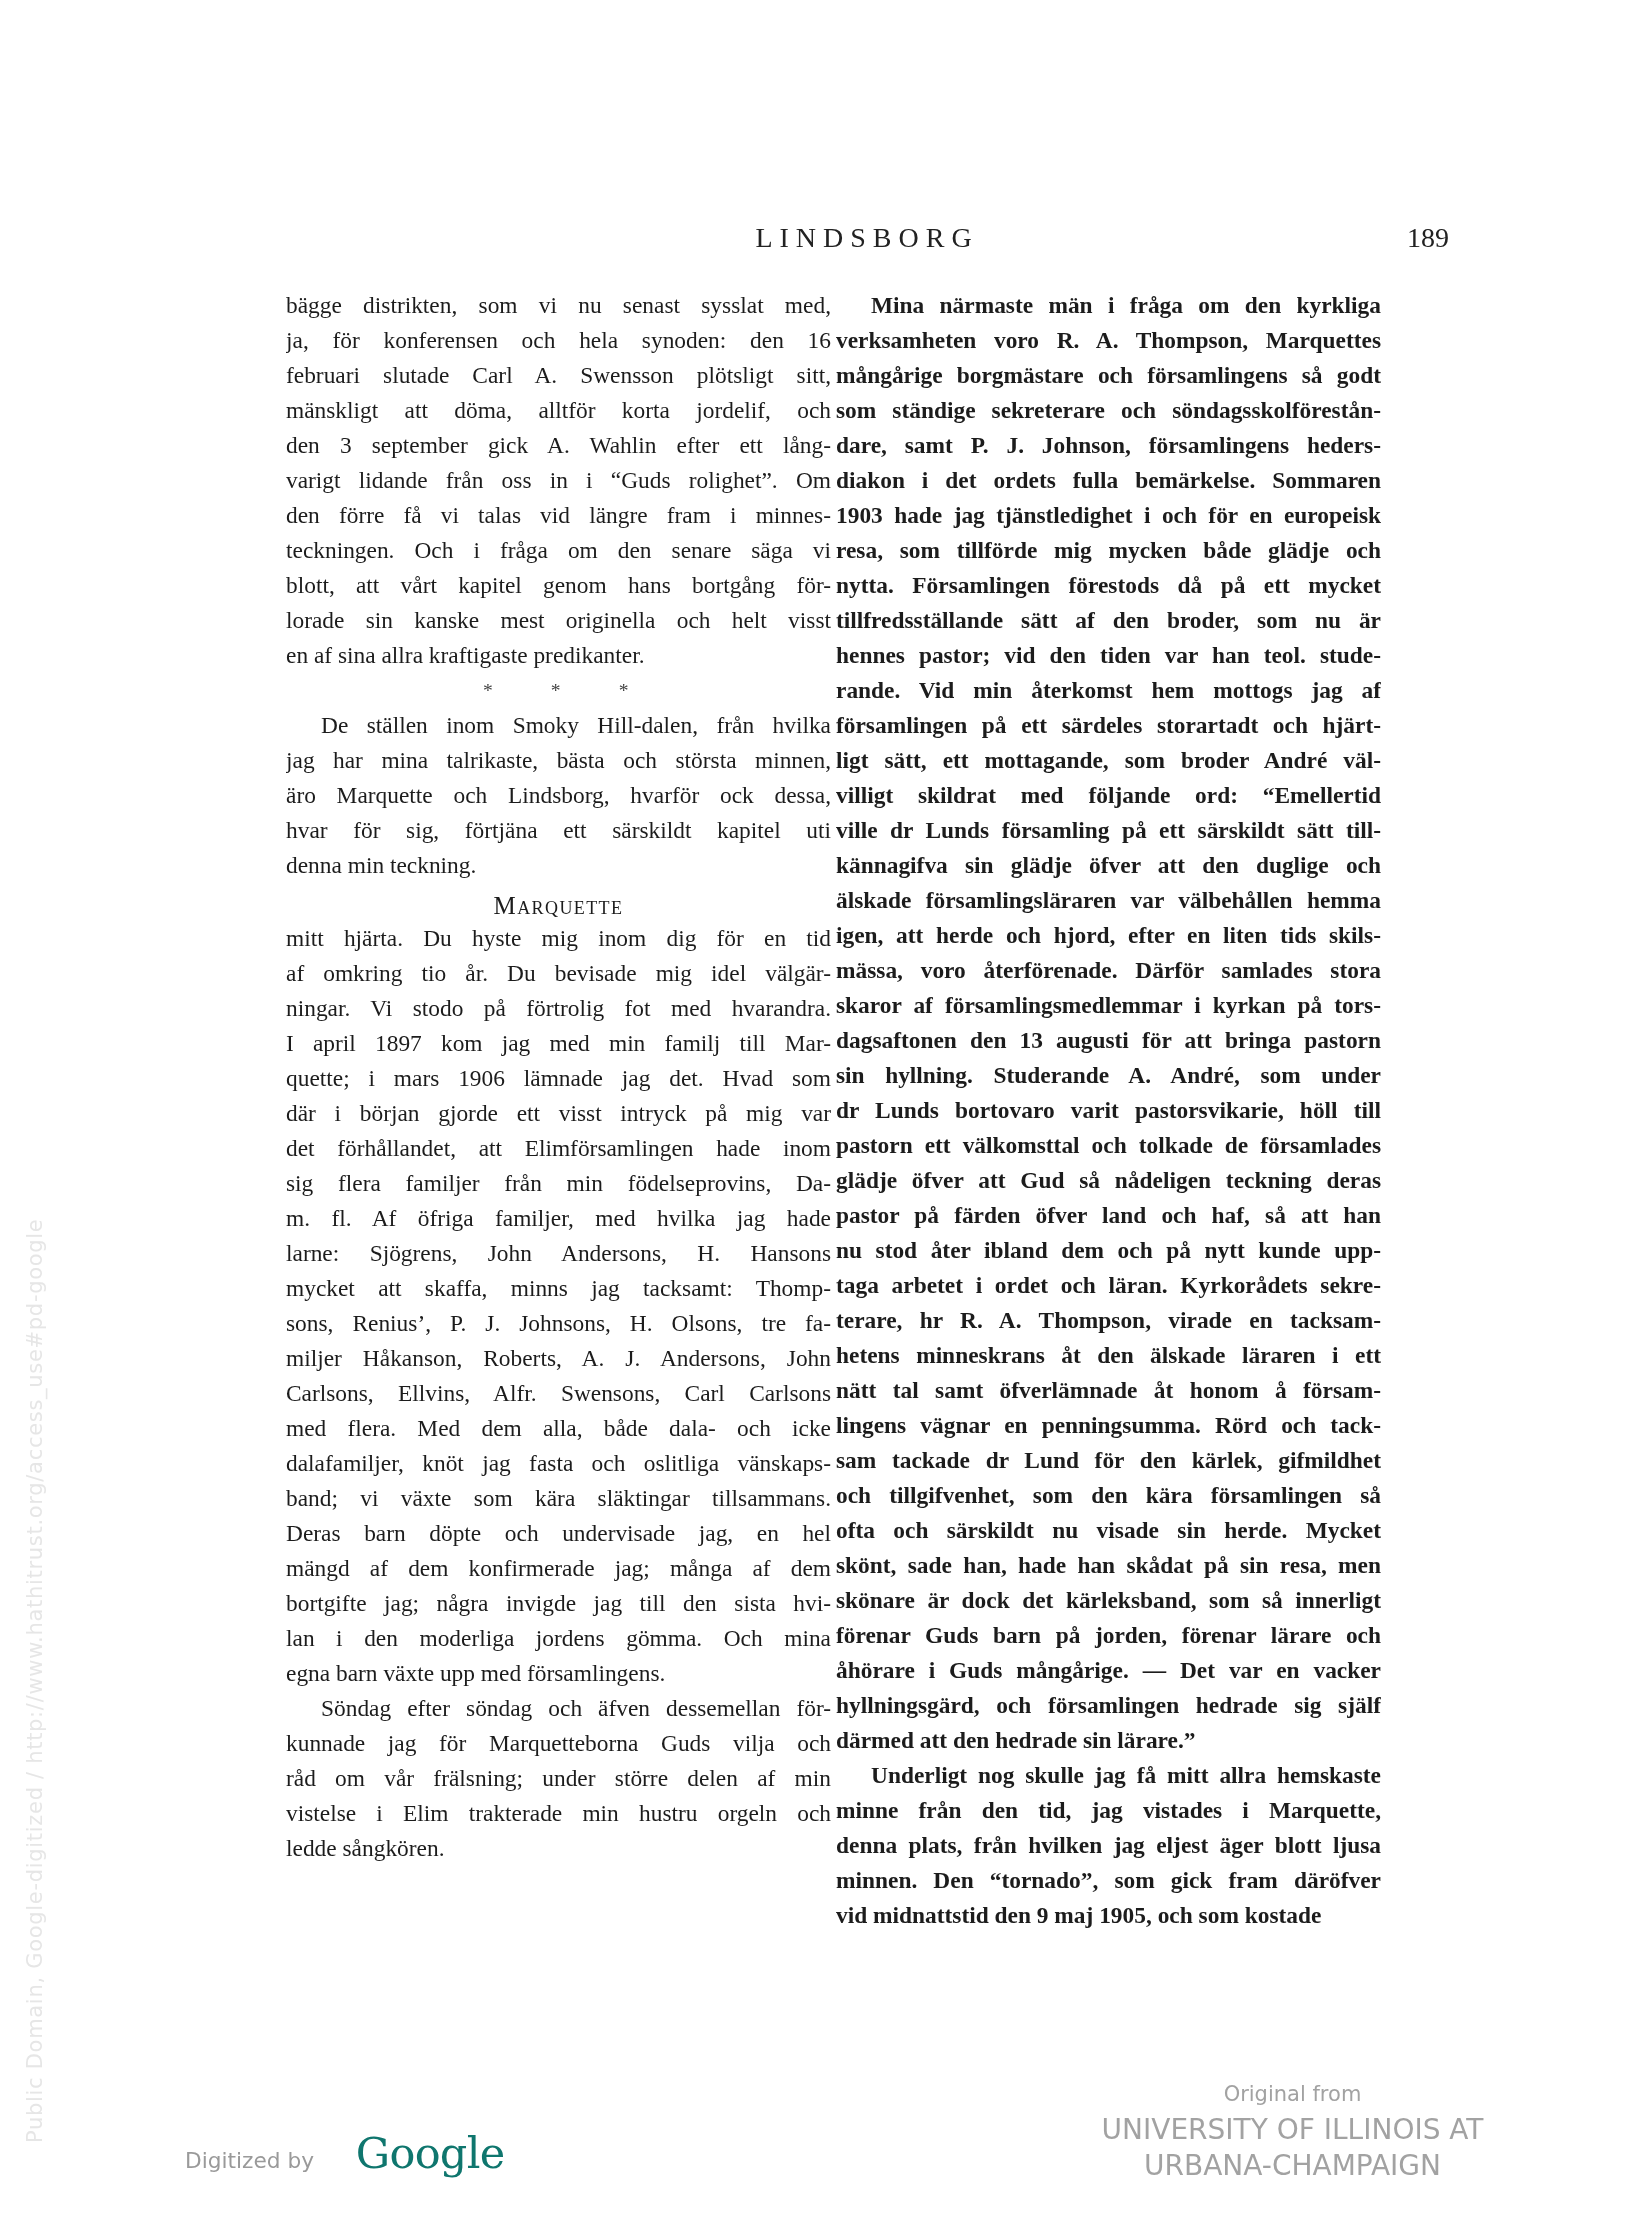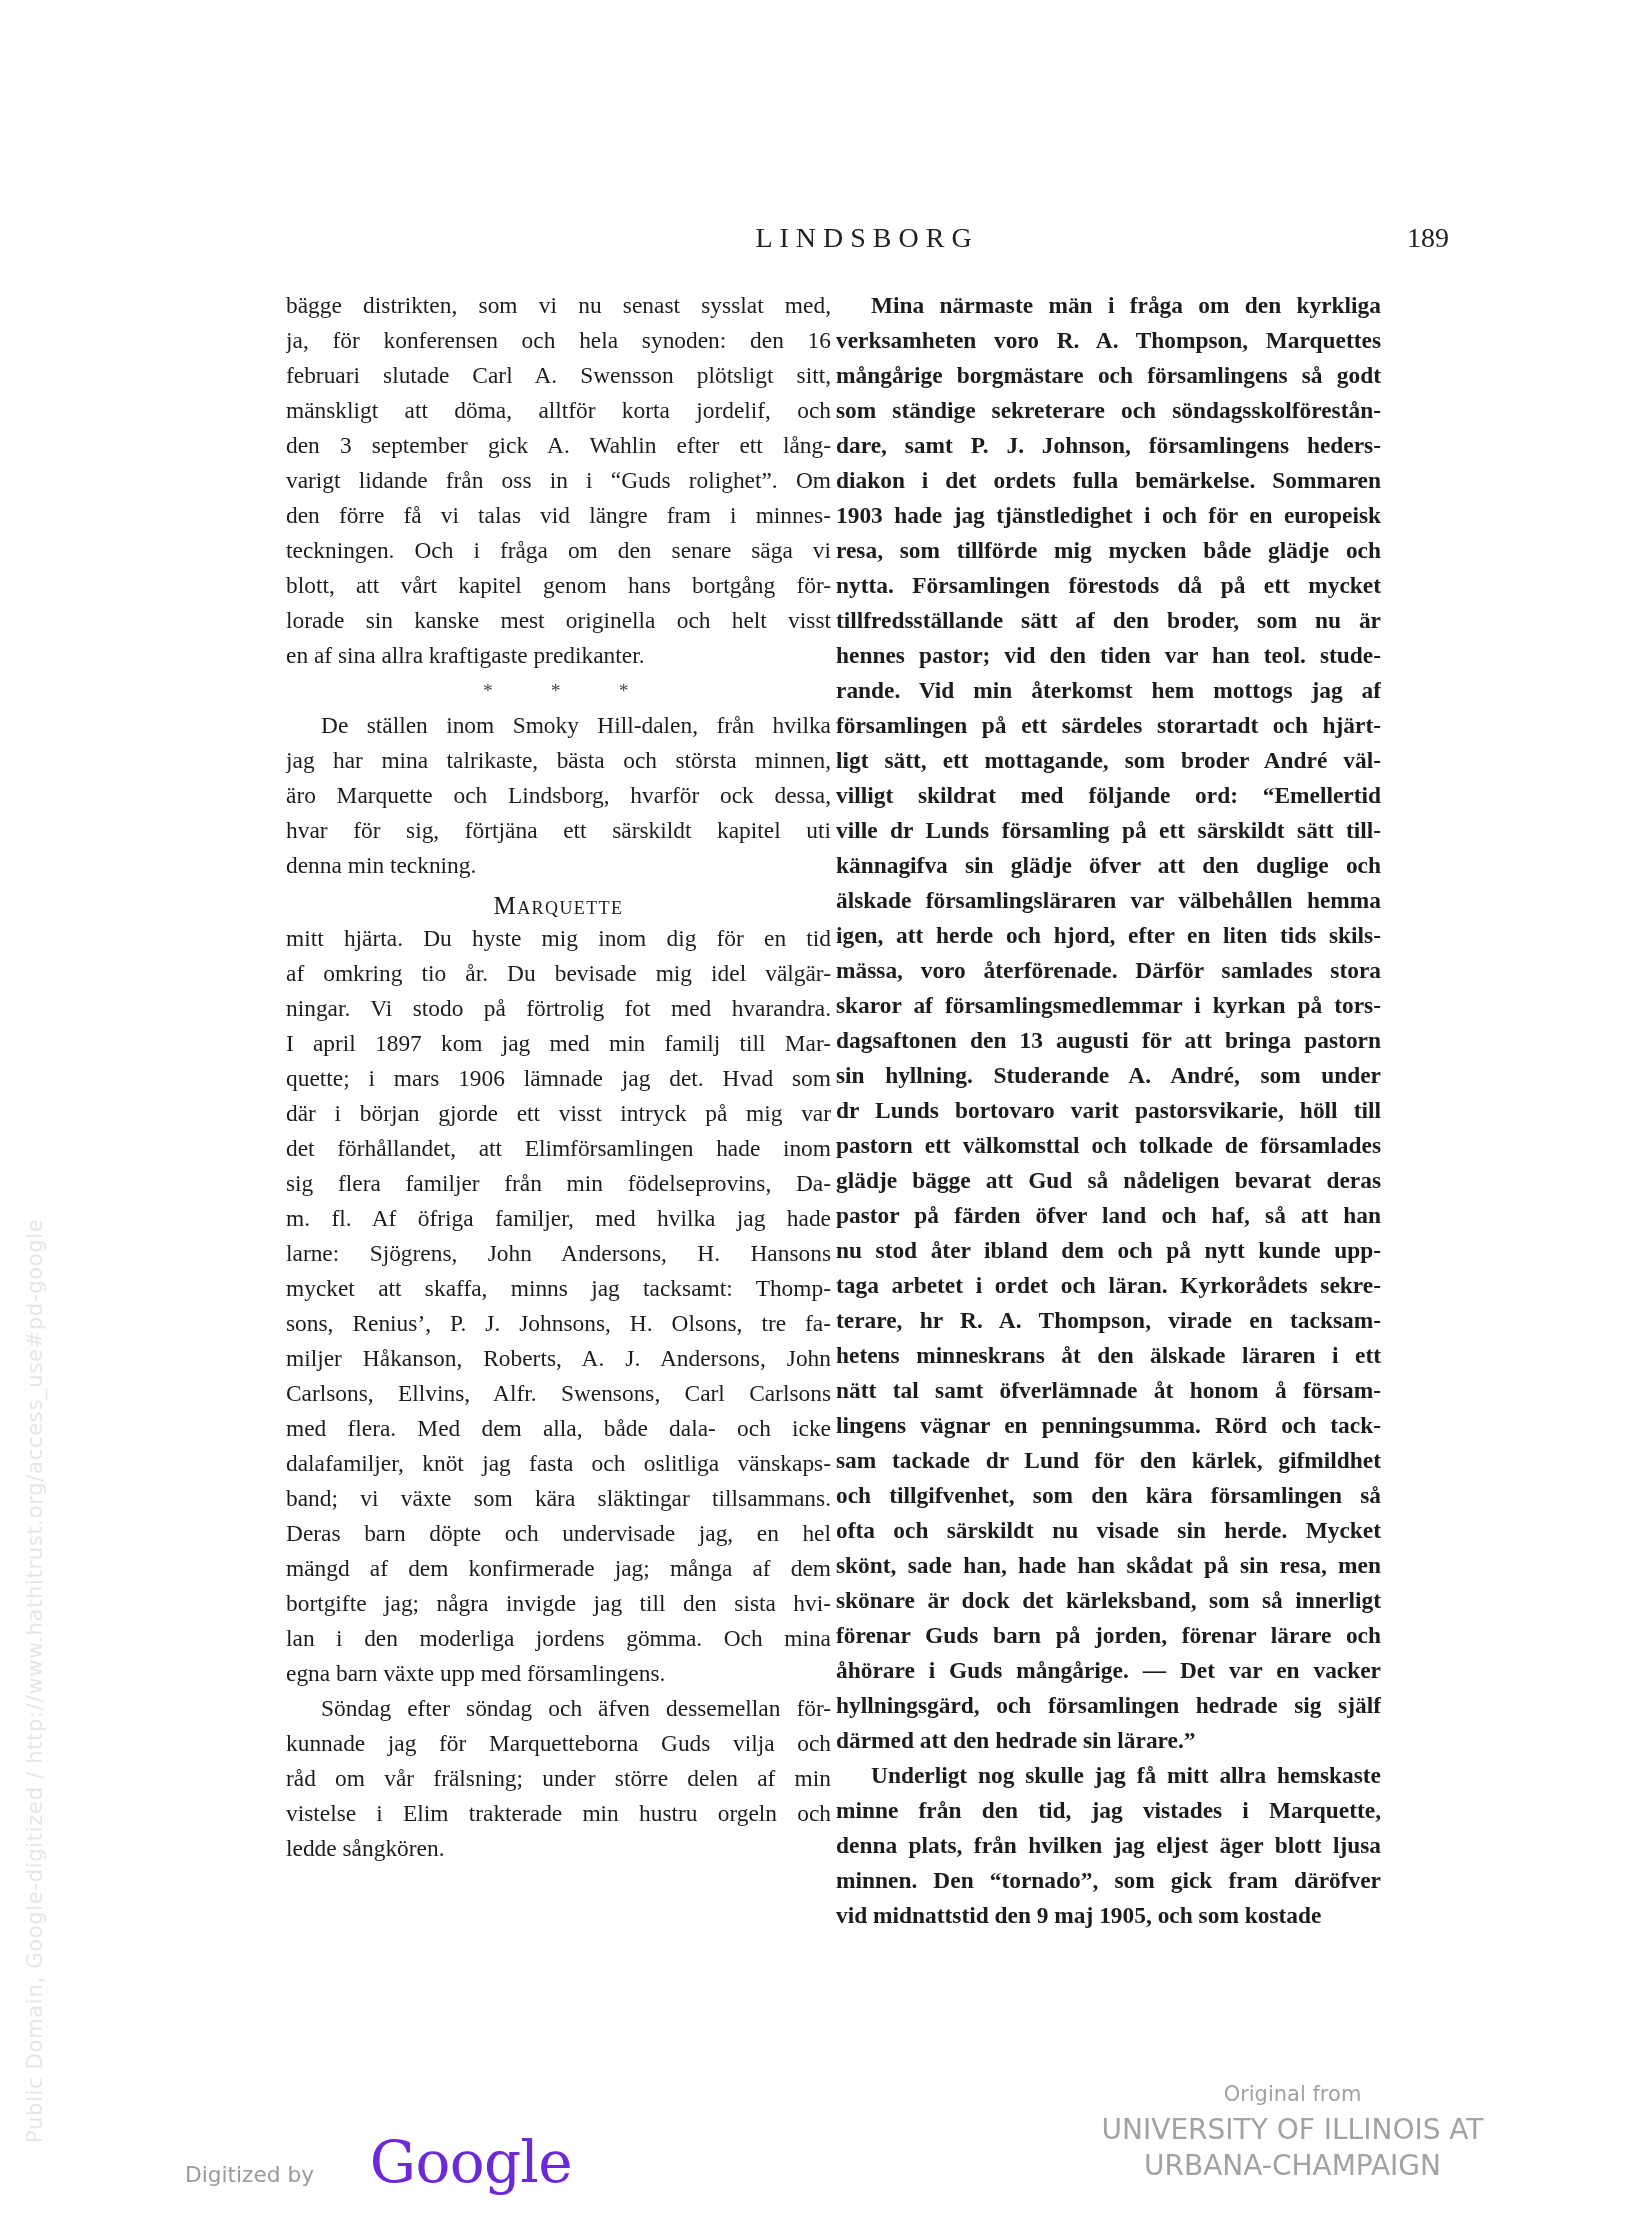--- a/index.html
+++ b/index.html
@@ -39,21 +39,21 @@
     .section-heading {
       display: block; text-align: center; font-variant: small-caps;
       font-size: 25px; letter-spacing: 1.4px; height: 38px; line-height: 45px;
     }
     .footer-left {
       position: absolute; left: 185px; top: 2128px; display: flex; align-items: baseline;
       color: #8a8a8a;
       gap: 32px;
     }
     .digitized { font-family: "DejaVu Sans", sans-serif; font-size: 21.7px; color: #9a9a9a; margin-right: 9.8px; }
-    .google-logo { font-family: "DejaVu Serif", serif; font-size: 58px; color: #6d28d9; letter-spacing: -0.7px; margin-left: 14px; }
+    .google-logo { font-family: "DejaVu Serif", serif; font-size: 43px; color: #0f766e; letter-spacing: -0.7px; }
     .footer-right {
       position: absolute; left: 1076px; top: 2082px; width: 433px; text-align: center;
       font-family: "DejaVu Sans", sans-serif; color: #a2a2a2;
     }
     .original-from { font-size: 21px; margin-bottom: 5.6px; }
     .institution { font-size: 28px; line-height: 36px; }
   </style>
 </head>
 <body>
 
@@ -140,21 +140,21 @@
       <span class="line" style="white-space: normal; height: 35px; overflow: hidden;">ville dr Lunds församling på ett särskildt sätt till-</span>
       <span class="line" style="white-space: normal; height: 35px; overflow: hidden;">kännagifva sin glädje öfver att den duglige och</span>
       <span class="line" style="white-space: normal; height: 35px; overflow: hidden;">älskade församlingsläraren var välbehållen hemma</span>
       <span class="line" style="white-space: normal; height: 35px; overflow: hidden;">igen, att herde och hjord, efter en liten tids skils-</span>
       <span class="line" style="white-space: normal; height: 35px; overflow: hidden;">mässa, voro återförenade. Därför samlades stora</span>
       <span class="line" style="white-space: normal; height: 35px; overflow: hidden;">skaror af församlingsmedlemmar i kyrkan på tors-</span>
       <span class="line" style="white-space: normal; height: 35px; overflow: hidden;">dagsaftonen den 13 augusti för att bringa pastorn</span>
       <span class="line" style="white-space: normal; height: 35px; overflow: hidden;">sin hyllning. Studerande A. André, som under</span>
       <span class="line" style="white-space: normal; height: 35px; overflow: hidden;">dr Lunds bortovaro varit pastorsvikarie, höll till</span>
       <span class="line" style="white-space: normal; height: 35px; overflow: hidden;">pastorn ett välkomsttal och tolkade de församlades</span>
-      <span class="line" style="white-space: normal; height: 35px; overflow: hidden;">glädje bägge att Gud så nådeligen bevarat deras</span>
+      <span class="line" style="white-space: normal; height: 35px; overflow: hidden;">glädje öfver att Gud så nådeligen teckning deras</span>
       <span class="line" style="white-space: normal; height: 35px; overflow: hidden;">pastor på färden öfver land och haf, så att han</span>
       <span class="line" style="white-space: normal; height: 35px; overflow: hidden;">nu stod åter ibland dem och på nytt kunde upp-</span>
       <span class="line" style="white-space: normal; height: 35px; overflow: hidden;">taga arbetet i ordet och läran. Kyrkorådets sekre-</span>
       <span class="line" style="white-space: normal; height: 35px; overflow: hidden;">terare, hr R. A. Thompson, virade en tacksam-</span>
       <span class="line" style="white-space: normal; height: 35px; overflow: hidden;">hetens minneskrans åt den älskade läraren i ett</span>
       <span class="line" style="white-space: normal; height: 35px; overflow: hidden;">nätt tal samt öfverlämnade åt honom å försam-</span>
       <span class="line" style="white-space: normal; height: 35px; overflow: hidden;">lingens vägnar en penningsumma. Rörd och tack-</span>
       <span class="line" style="white-space: normal; height: 35px; overflow: hidden;">sam tackade dr Lund för den kärlek, gifmildhet</span>
       <span class="line" style="white-space: normal; height: 35px; overflow: hidden;">och tillgifvenhet, som den kära församlingen så</span>
       <span class="line" style="white-space: normal; height: 35px; overflow: hidden;">ofta och särskildt nu visade sin herde. Mycket</span>

